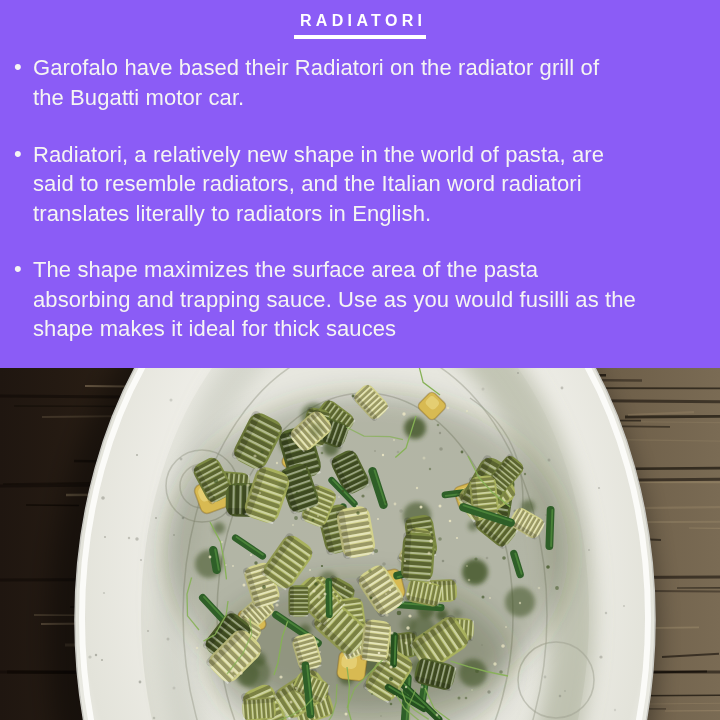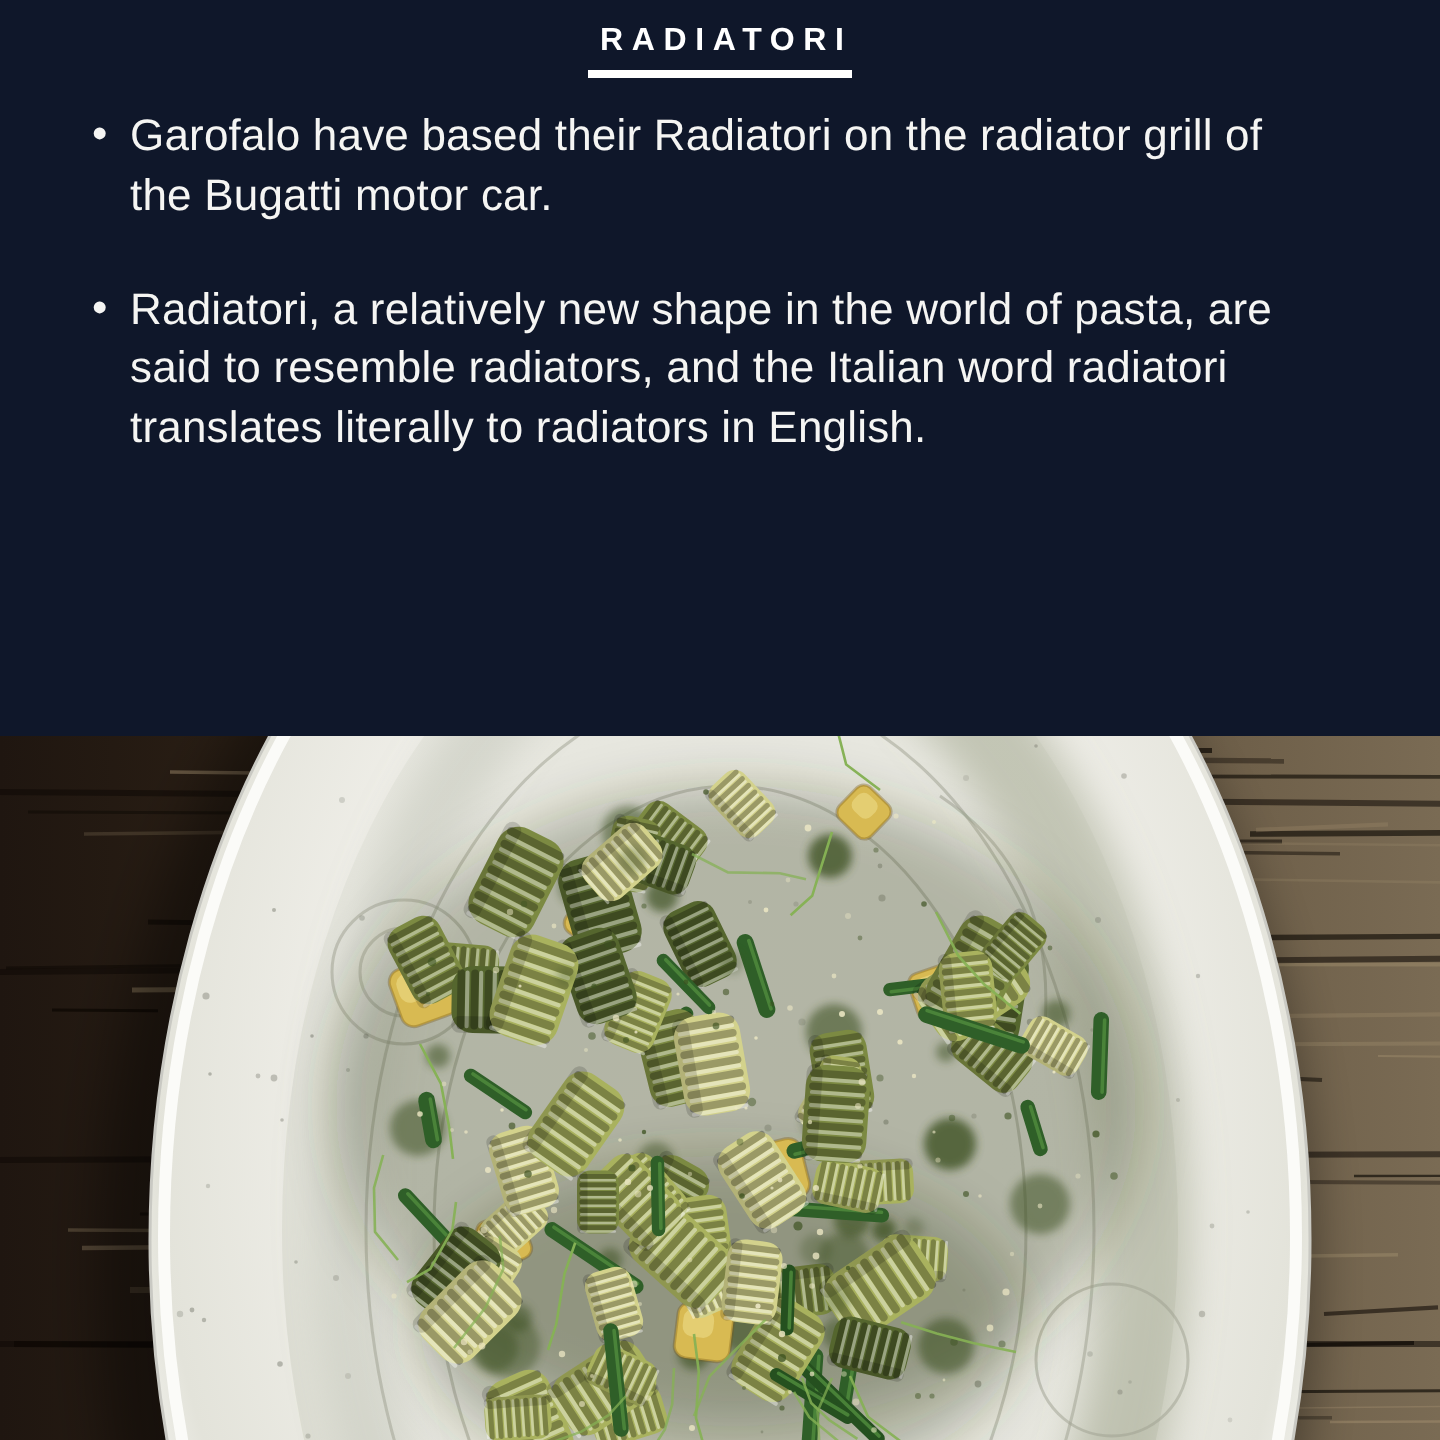--- a/index.html
+++ b/index.html
@@ -2,22 +2,22 @@
 <html><head>
 <meta charset="utf-8">
 <style>
   html,body{margin:0;padding:0;}
   body{
     width:720px;height:720px;overflow:hidden;background:#000;
     font-family:"Liberation Sans",sans-serif;
   }
   .card{width:720px;height:720px;position:relative;}
   .panel{
-    height:368px;background:#0f172a;color:#f5f5f3;
-    padding:0 44px;box-sizing:border-box;
+    height:368px;background:#8b5cf6;color:#f5f5f3;
+    padding:0 12px;box-sizing:border-box;
   }
   .title-wrap{text-align:center;padding-top:12px;margin-bottom:12px;}
   .title{
     display:inline-block;color:#fff;font-weight:700;font-size:37px;line-height:1.15;
     letter-spacing:.27em;border-bottom:4px solid #fff;padding:0 4px 5px 6px;
   }
   .title .inner{margin-right:-.27em;}
   ul.bullets{list-style:none;margin:0;padding:2px 0 0 0;font-size:22px;line-height:1.345;}
   ul.bullets li{
     position:relative;padding-left:21px;margin:0 0 27px 0;max-width:652px;
@@ -35,20 +35,23 @@
   <div class="panel">
     <div class="title-wrap">
       <h1 class="title" style="margin:0;font-size:inherit;"><span class="inner">RADIATORI</span></h1>
     </div>
     <ul class="bullets">
       <li>Garofalo have based their Radiatori on the radiator grill of
 the Bugatti motor car.</li>
       <li>Radiatori, a relatively new shape in the world of pasta, are
 said to resemble radiators, and the Italian word radiatori
 translates literally to radiators in English.</li>
+      <li>The shape maximizes the surface area of the pasta
+absorbing and trapping sauce. Use as you would fusilli as the
+shape makes it ideal for thick sauces</li>
     </ul>
   </div>
   <div class="photo" id="photo" role="img" aria-label="Radiatori pasta coated in green pesto with green beans and potato chunks, piled on a white embossed ceramic plate set on a rustic dark wooden table">
       <svg viewBox="0 0 720 352" width="720" height="352">
   <defs>
     <linearGradient id="woodG" x1="0" y1="0" x2="1" y2="0">
       <stop offset="0" stop-color="#1f1610"></stop>
             <stop offset=".28" stop-color="#312417"></stop>
       <stop offset=".5" stop-color="#463928"></stop>
             <stop offset=".72" stop-color="#63543f"></stop>

